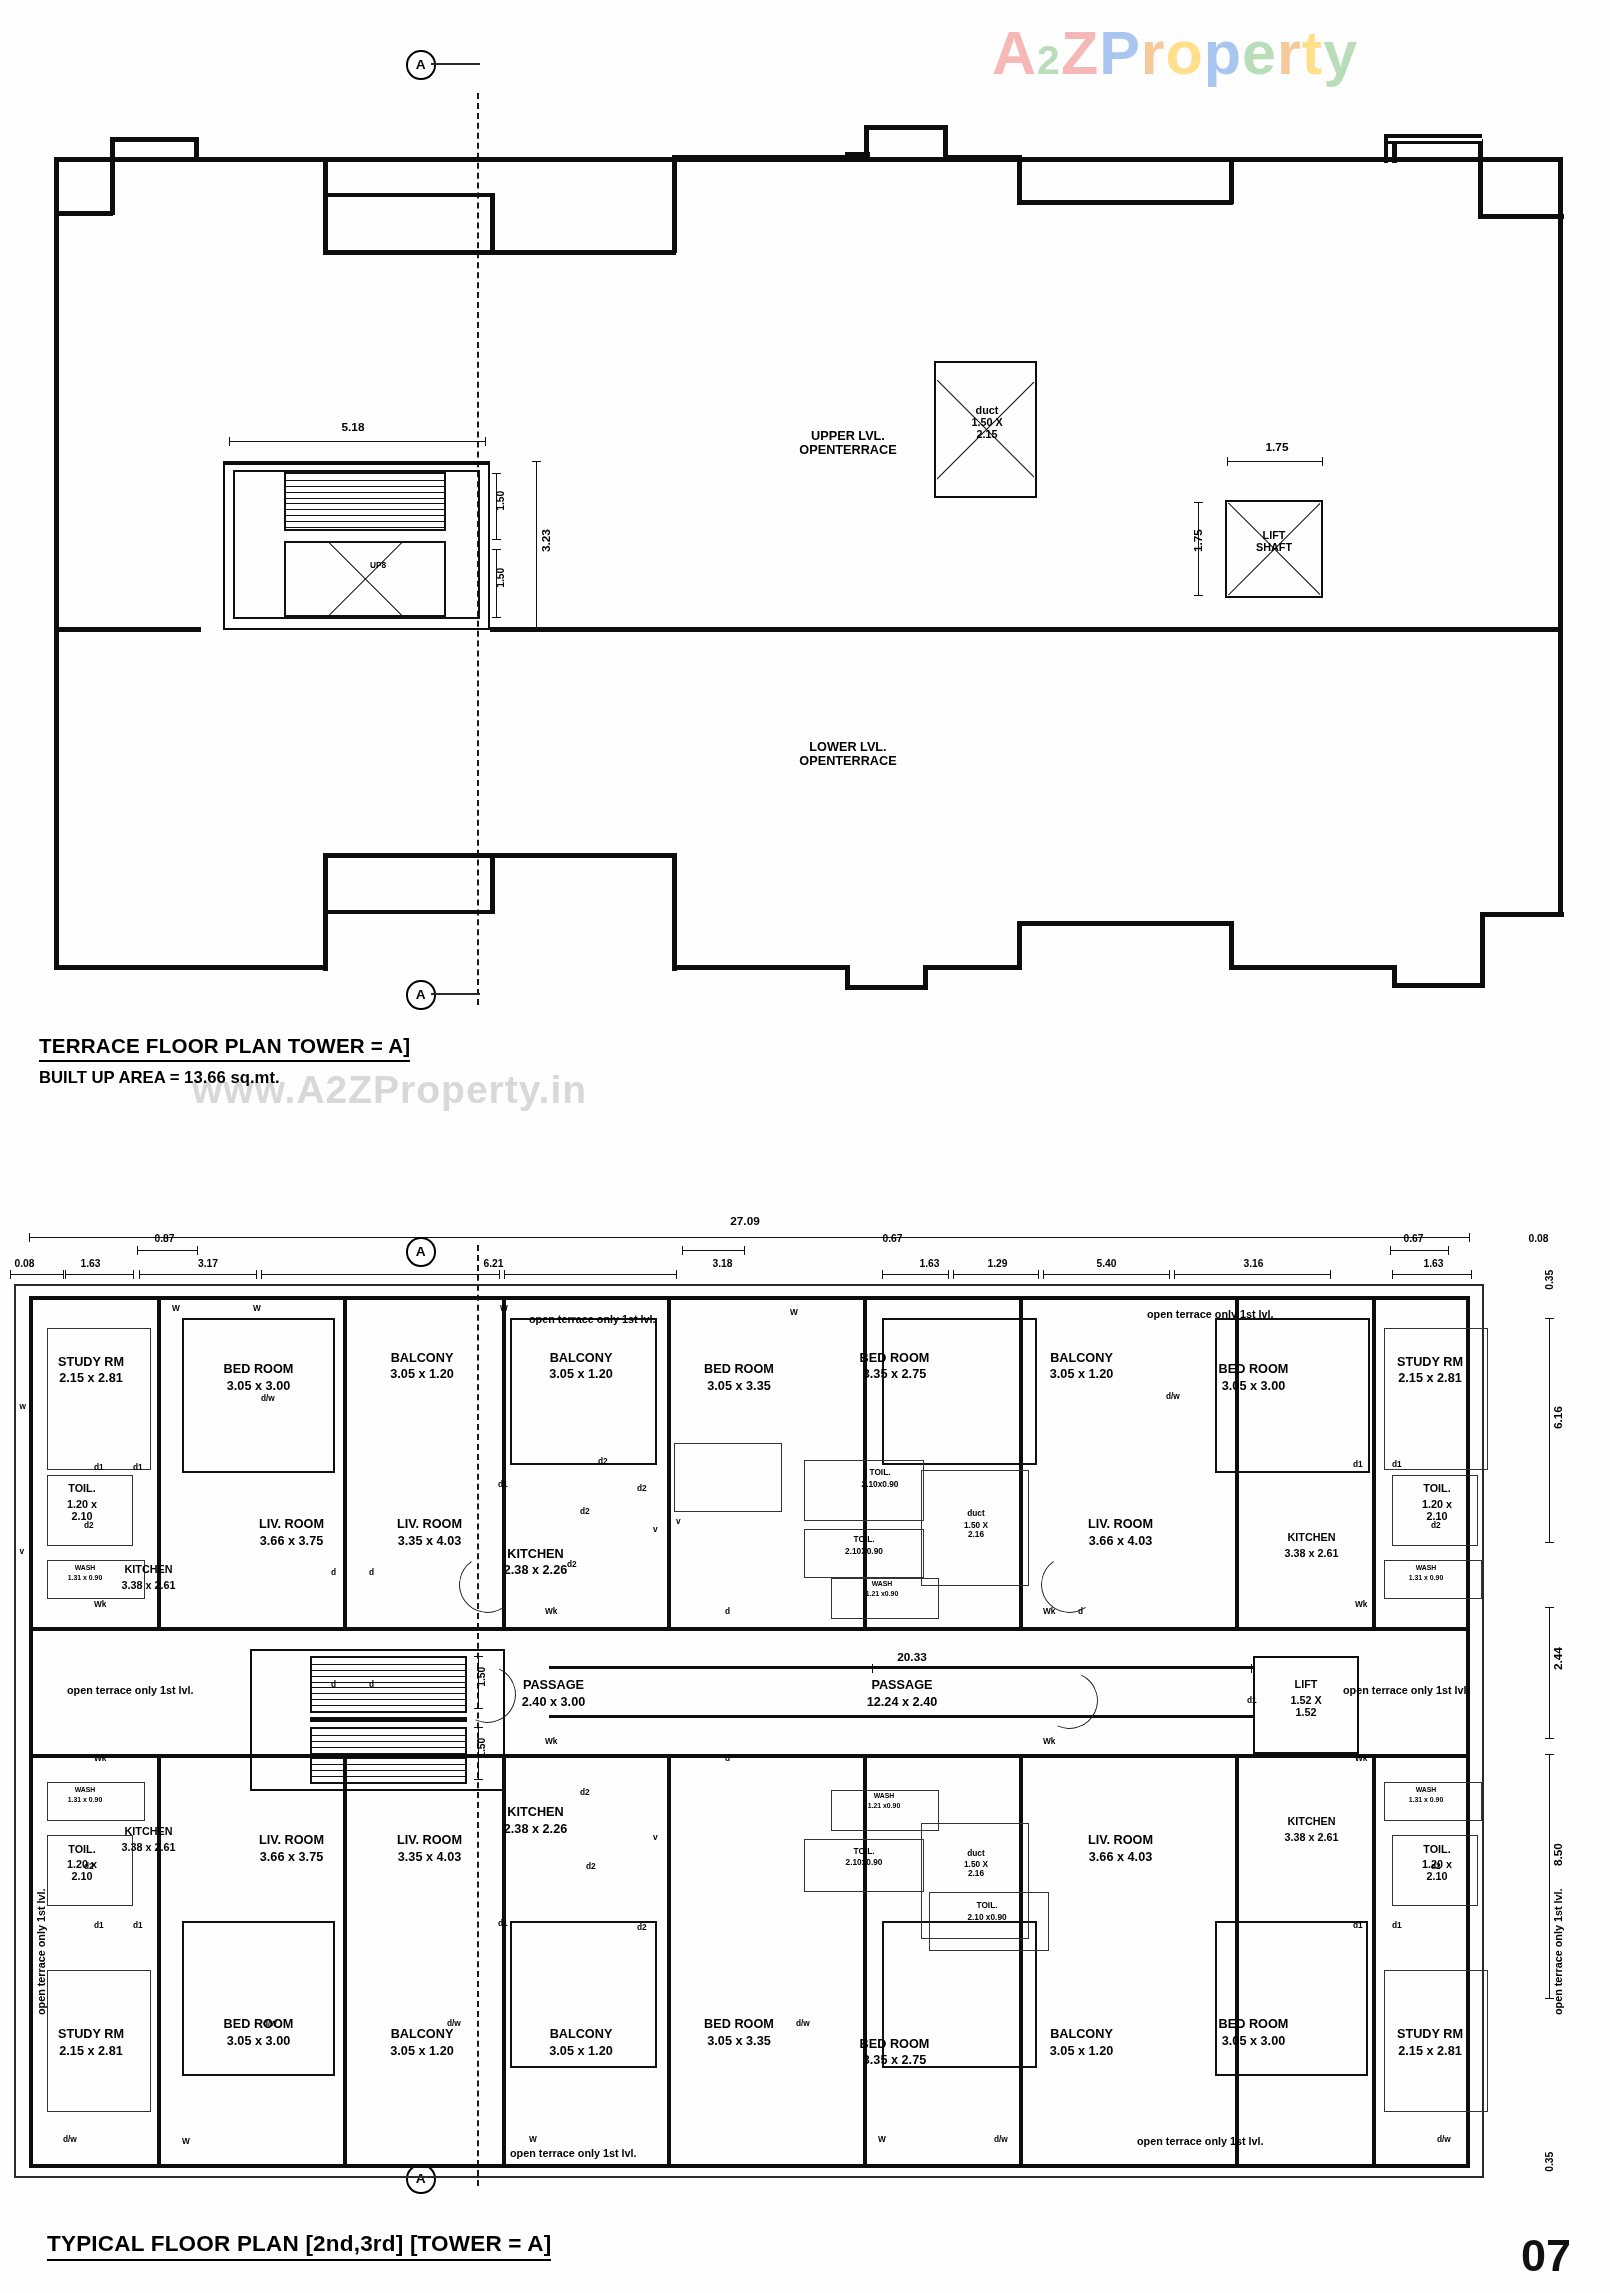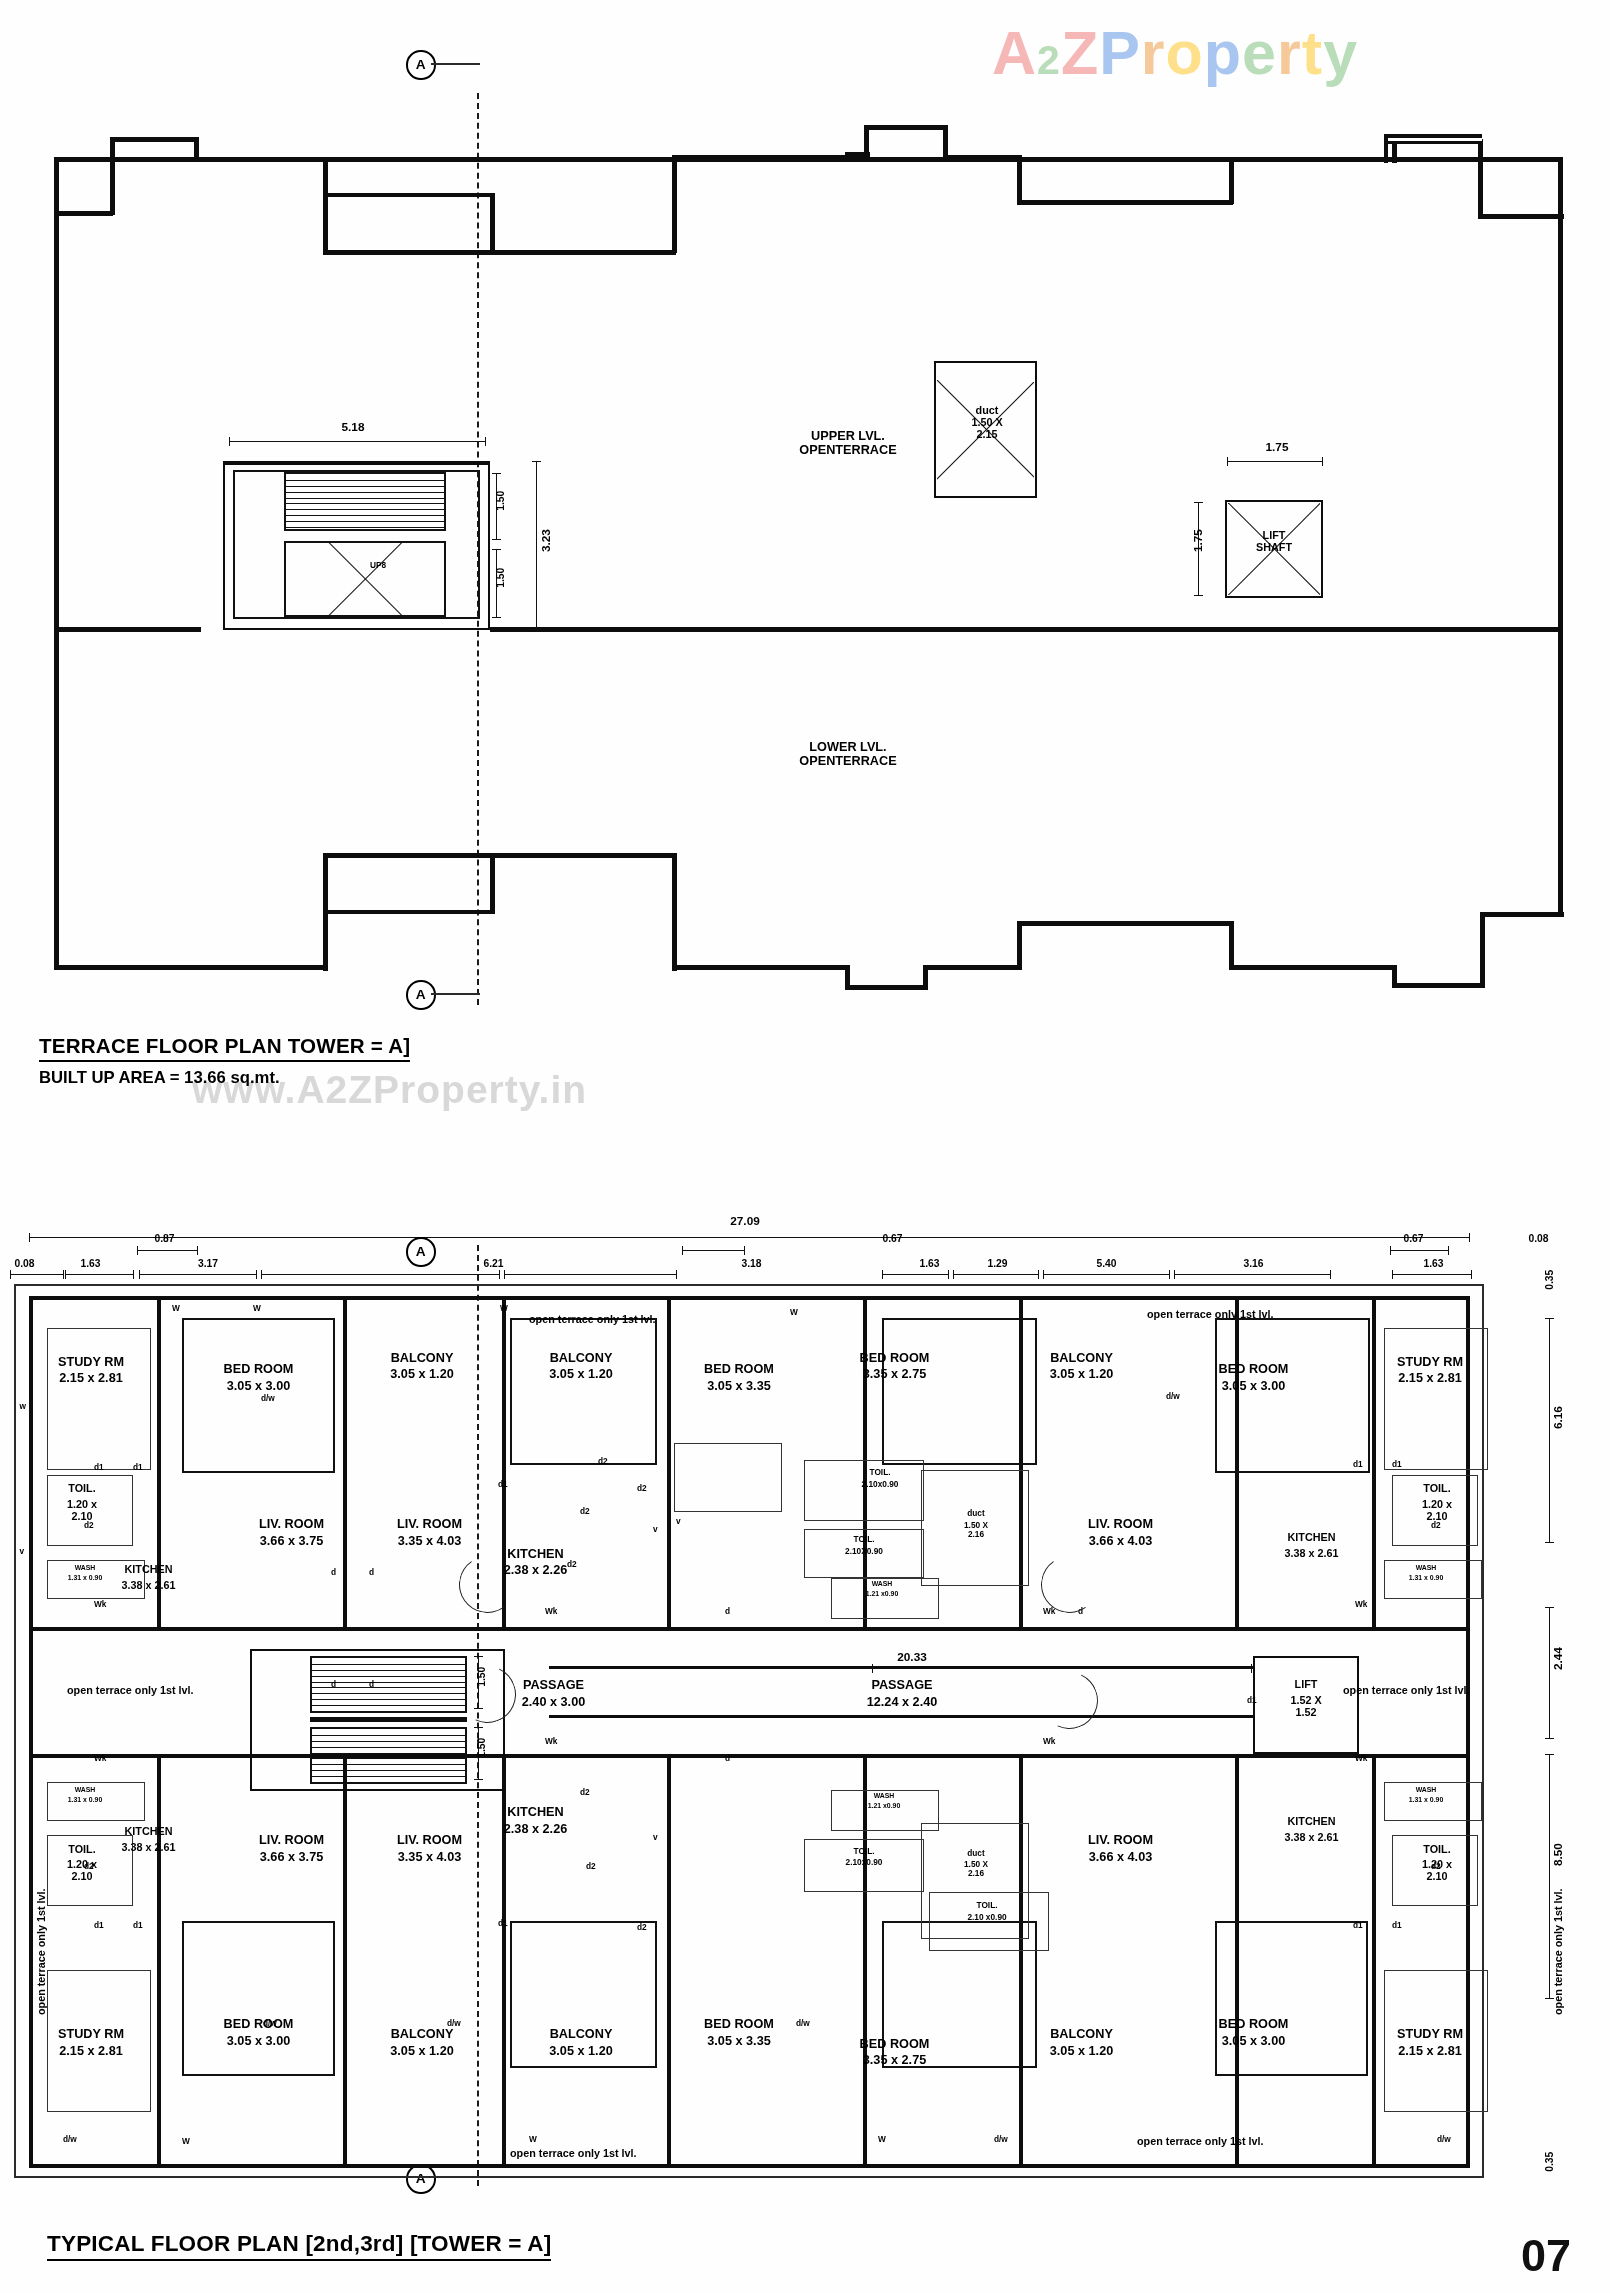--- a/index.html
+++ b/index.html
@@ -220,21 +220,21 @@
     <div class="lbl dim-s" style="left:0px;top:1258px;width:49px;">0.08</div>
     <div class="dimline" style="left:65px;top:1274px;width:69px;"></div>
     <div class="lbl dim-s" style="left:61px;top:1258px;width:59px;">1.63</div>
     <div class="dimline" style="left:137px;top:1250px;width:61px;"></div>
     <div class="lbl dim-s" style="left:135px;top:1233px;width:59px;">0.87</div>
     <div class="dimline" style="left:139px;top:1274px;width:118px;"></div>
     <div class="lbl dim-s" style="left:149px;top:1258px;width:69px;text-align:right;">3.17</div>
     <div class="dimline" style="left:261px;top:1274px;width:239px;"></div>
     <div class="lbl dim-s" style="left:459px;top:1258px;width:69px;">6.21</div>
     <div class="dimline" style="left:504px;top:1274px;width:173px;"></div>
-    <div class="lbl dim-s" style="left:717px;top:1258px;width:69px;">3.18</div>
+    <div class="lbl dim-s" style="left:688px;top:1258px;width:69px;">3.18</div>
     <div class="dimline" style="left:682px;top:1250px;width:63px;"></div>
     <div class="lbl dim-s" style="left:863px;top:1233px;width:59px;">0.67</div>
     <div class="dimline" style="left:882px;top:1274px;width:67px;"></div>
     <div class="lbl dim-s" style="left:900px;top:1258px;width:59px;">1.63</div>
     <div class="dimline" style="left:953px;top:1274px;width:86px;"></div>
     <div class="lbl dim-s" style="left:968px;top:1258px;width:59px;">1.29</div>
     <div class="dimline" style="left:1043px;top:1274px;width:127px;"></div>
     <div class="lbl dim-s" style="left:1072px;top:1258px;width:69px;">5.40</div>
     <div class="dimline" style="left:1174px;top:1274px;width:157px;"></div>
     <div class="lbl dim-s" style="left:1219px;top:1258px;width:69px;">3.16</div>

